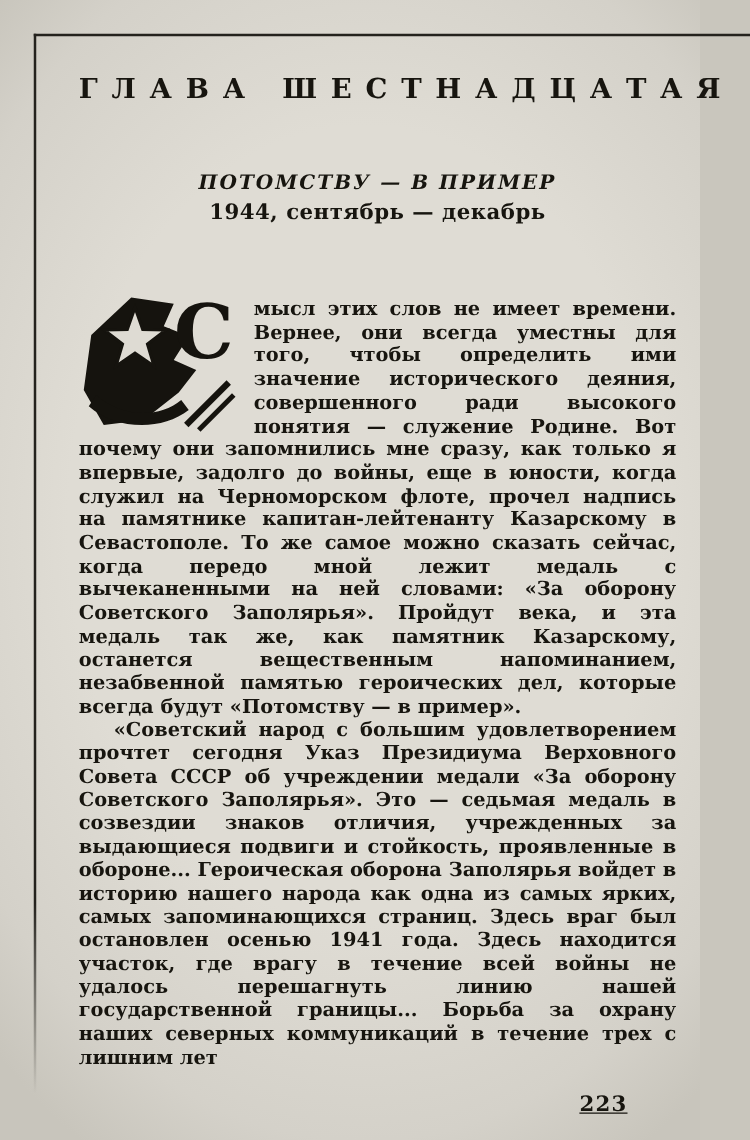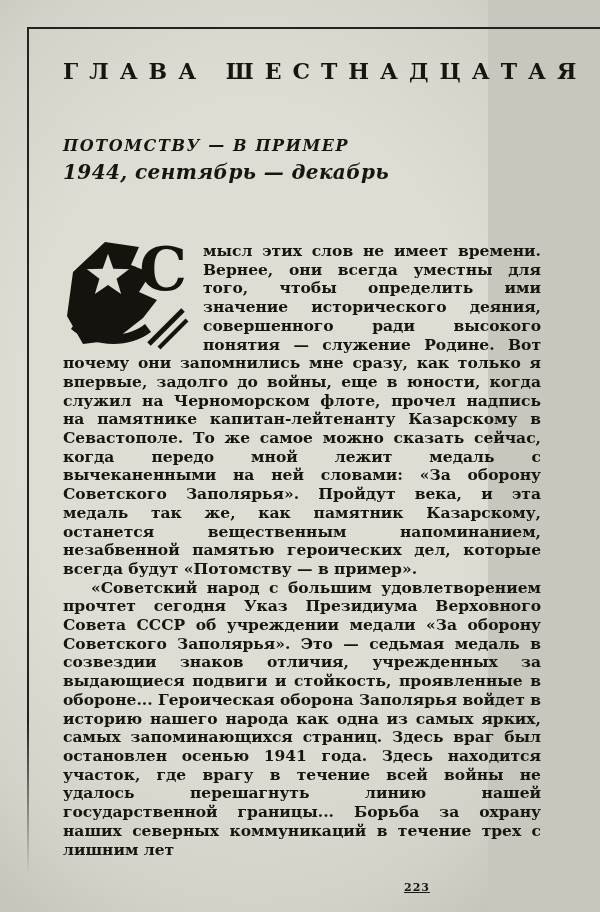--- a/index.html
+++ b/index.html
@@ -3,43 +3,43 @@
 <meta charset="utf-8">
 <style>
   html, body { margin: 0; padding: 0; }
   body {
     width: 600px; height: 912px; overflow: hidden;
     background: #c9c6bd;
     font-family: "DejaVu Serif", "Liberation Serif", serif;
     color: #17150f;
   }
   .scan {
-    position: relative; width: 488px; height: 912px;
+    position: relative; width: 560px; height: 912px;
     background: radial-gradient(ellipse 430px 580px at 52% 46%, #dfdcd4 55%, #d4d1c9 85%, #c8c5bc 100%);
   }
   .frame-top { position: absolute; left: 27px; top: 27px; width: 573px; height: 2px; background: #24221d; }
   .frame-left { position: absolute; left: 27px; top: 27px; width: 2px; height: 848px;
     background: linear-gradient(to bottom, #24221d 82%, rgba(36,34,29,0) 100%); }
   .page { position: absolute; left: 63px; top: 56px; width: 478px; }
   .chapter {
     font-size: 22px; line-height: 30px; font-weight: bold;
     letter-spacing: 11px; margin-right: -11px; white-space: nowrap;
   }
-  .title-block { margin-top: 50px; }
+  .title-block { margin-top: 50px; text-align: center; }
   .title { font-size: 16px; font-weight: bold; font-style: italic; letter-spacing: 1.6px; }
-  .subtitle { font-size: 20px; font-weight: bold; font-style: italic; margin-top: 5px; letter-spacing: 0.4px; }
+  .subtitle { font-size: 17px; font-weight: bold; margin-top: 5px; letter-spacing: 0.4px; }
   .body {
     margin-top: 58px; font-size: 15.5px; line-height: 18.7px;
     font-weight: bold; text-align: justify;
   }
   .para { margin: 0; }
   .para + .para { text-indent: 28px; }
   .dropcap { float: left; width: 127px; height: 118px; margin: -8px 13px 0 0; }
   .dropcap svg { display: block; width: 100%; height: 100%; }
-  .page-number { position: absolute; right: 58px; bottom: 18px; font-size: 11px; font-weight: bold; letter-spacing: 1px; text-decoration: underline; }
+  .page-number { position: absolute; right: 58px; bottom: 18px; font-size: 17px; font-weight: bold; letter-spacing: 1px; text-decoration: underline; }
 </style>
 </head>
 <body>
 
 <div class="scan">
   <div class="frame-top"></div>
   <div class="frame-left"></div>
 
   <div class="page">
     <div class="chapter">ГЛАВА ШЕСТНАДЦАТАЯ</div>

